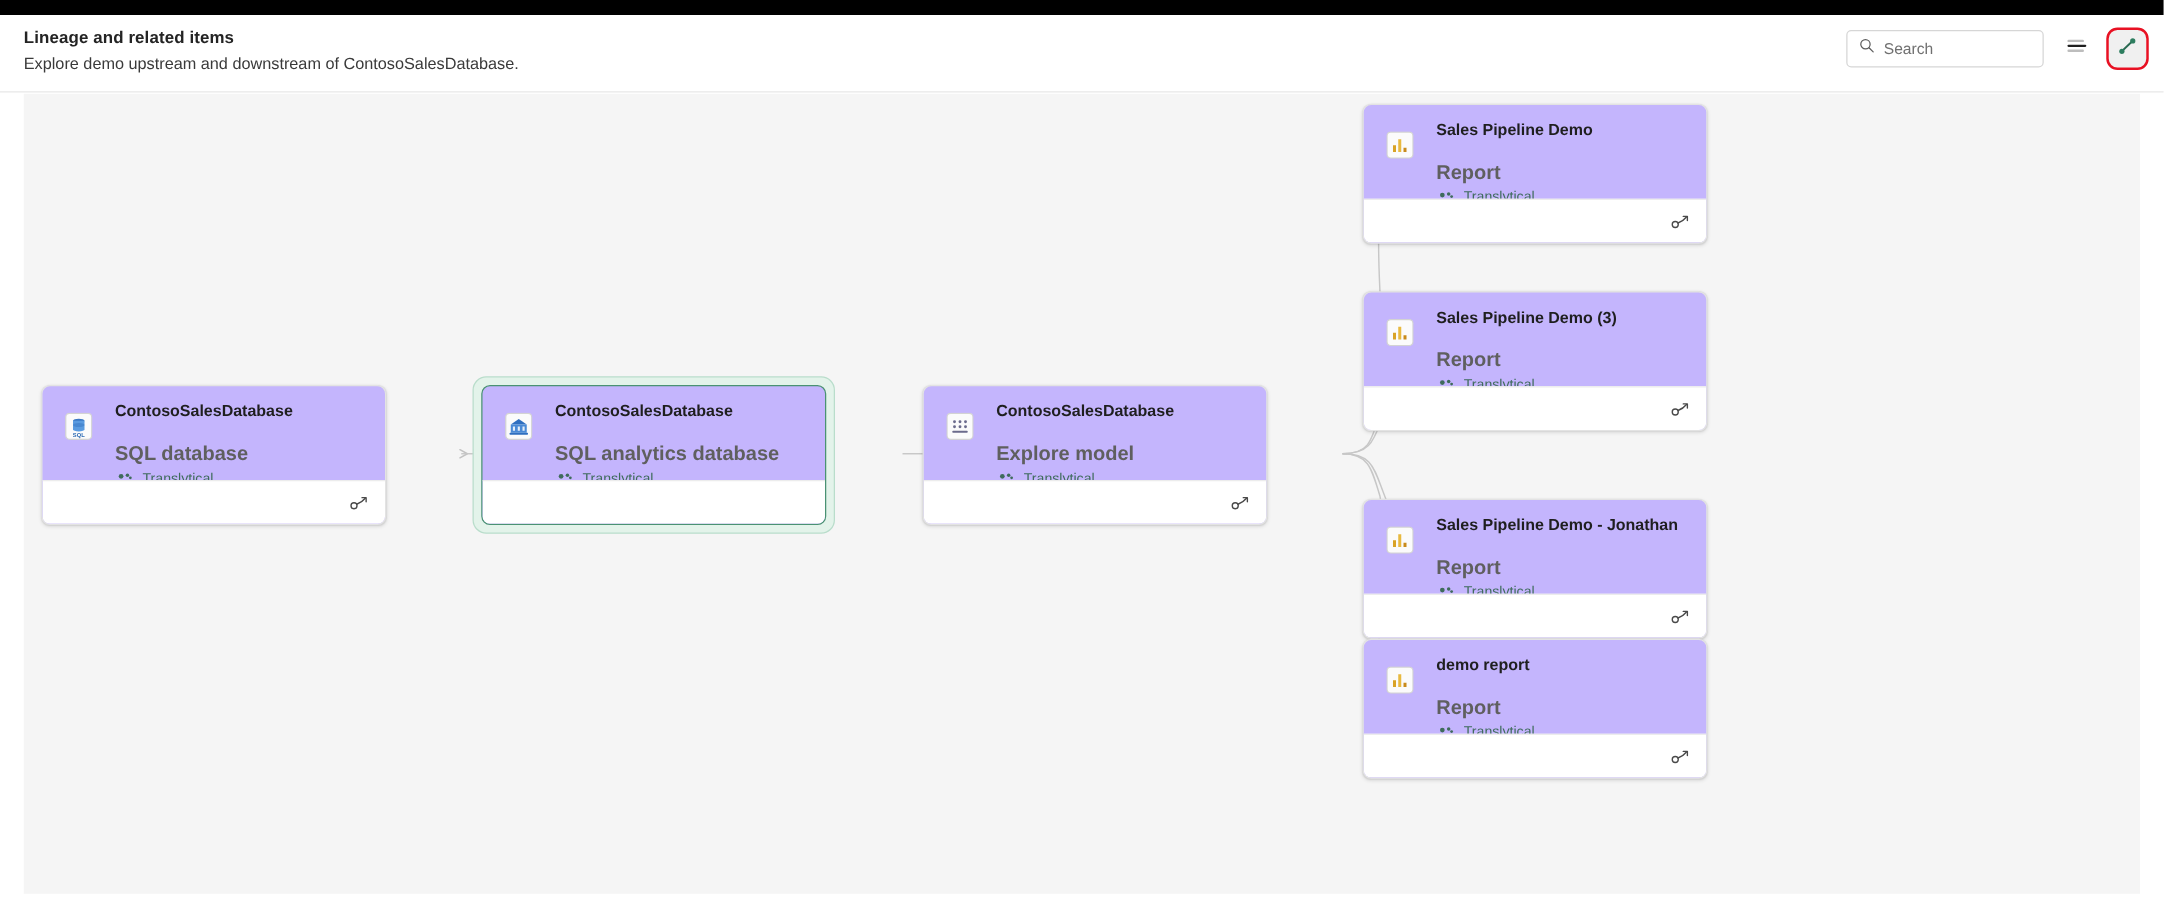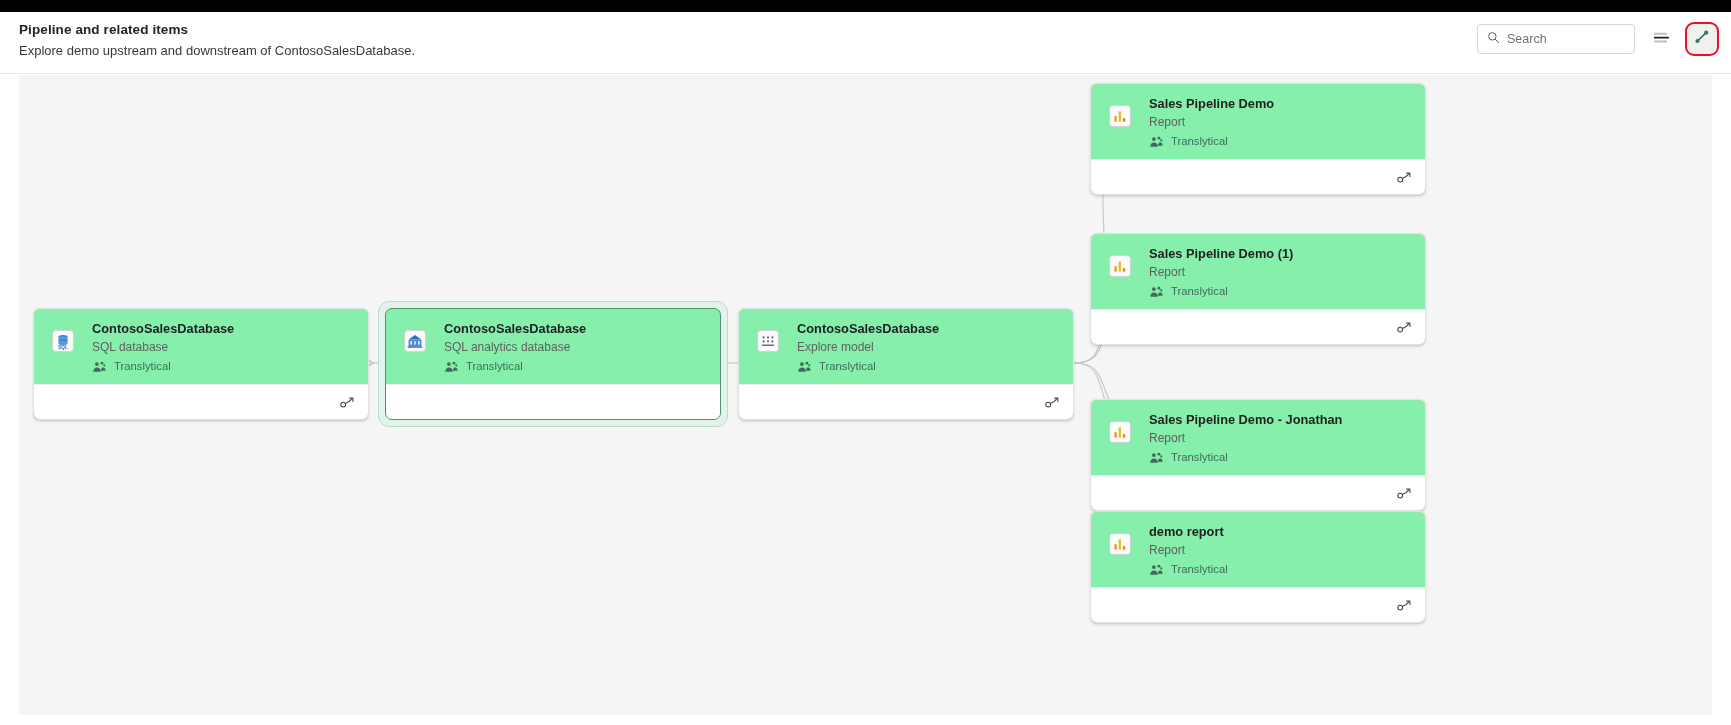--- a/index.html
+++ b/index.html
@@ -62,43 +62,43 @@
     position:absolute; left:19px; top:75px;
     width:1693px; height:640px;
     background:#f5f5f5;
     overflow:hidden;
   }
   .edges { position:absolute; left:0; top:0; width:1693px; height:640px; }
 
   
   .node {
     position:absolute;
-    width:336px;
-    background:#86efac;
+    width:276px;
+    background:#c4b5fd;
     border:1px solid #e3e3e3;
     border-radius:7px;
     box-shadow: 0 1.2px 3px rgba(0,0,0,0.10), 0 0.3px 1px rgba(0,0,0,0.07);
     overflow:hidden;
   }
   .node-body {
     position:relative;
     height:75px;
     padding:11px 12px 0 12px;
   }
   .node-icon {
     position:absolute; left:18px; top:21px;
     width:22px; height:22px;
   }
   .node-text { margin-left:46px; }
   .node-title {
     font-size:12.8px; font-weight:bold; color:#1f1f1f;
     line-height:17px; white-space:nowrap;
   }
   .node-type {
-    font-size:12px; color:#5f5f5f; line-height:18px; margin-top:1px;
+    font-size:16px; color:#5f5f5f; line-height:18px; margin-top:18px;font-weight:bold;
   }
   .node-tag {
     display:flex; align-items:flex-start; gap:7px; margin-top:4px;
   }
   .node-tag-label { font-size:11.3px; color:#3f6b5c; }
   .node-footer {
     height:35px; border-top:1px solid #ececec;
     position:relative; background:#fff;
   }
   .node-footer .expand {
@@ -122,21 +122,21 @@
 </style>
 </head>
 <body>
 
 <div class="app">
 
   <div class="topstrip"></div>
 
   <div class="header">
     <div class="header-text">
-      <div class="header-title">Pipeline and related items</div>
+      <div class="header-title">Lineage and related items</div>
       <div class="header-sub">Explore demo upstream and downstream of ContosoSalesDatabase.</div>
     </div>
 
     <div class="header-right">
 
       <div class="search-box">
         <span>
           <svg width="13" height="13" viewBox="0 0 16 16">
             <circle cx="6.6" cy="6.6" r="4.6" fill="none" stroke="#5c5c5c" stroke-width="1.2"></circle>
             <line x1="10.1" y1="10.1" x2="14.2" y2="14.2" stroke="#5c5c5c" stroke-width="1.2" stroke-linecap="round"></line>
@@ -352,21 +352,21 @@
       <div class="node-body">
         <div class="node-icon">
           <svg width="22" height="22" viewBox="0 0 22 22">
             <rect x="0.6" y="0.6" width="20.8" height="20.8" rx="3" fill="#fbfbfb" stroke="#d3d3d3" stroke-width="1"></rect>
             <rect x="5.4" y="11.2" width="2.4" height="5.4" fill="#d9a326"></rect>
             <rect x="9.6" y="6.4" width="2.4" height="10.2" fill="#e8b93f"></rect>
             <rect x="13.8" y="13.2" width="2.4" height="3.4" fill="#c98b1c"></rect>
           </svg>
         </div>
         <div class="node-text">
-          <div class="node-title">Sales Pipeline Demo (1)</div>
+          <div class="node-title">Sales Pipeline Demo (3)</div>
           <div class="node-type">Report</div>
           <div class="node-tag">
             <span>
               <svg width="15" height="15" viewBox="0 0 16 16">
                 <circle cx="5.2" cy="4.3" r="2" fill="#3f6b5c"></circle>
                 <circle cx="10.6" cy="3.4" r="1.5" fill="#3f6b5c"></circle>
                 <circle cx="13.1" cy="5.6" r="1.2" fill="#3f6b5c"></circle>
                 <path d="M1.4,12.4 C1.4,9.4 3.2,8 5.4,8 C7.6,8 9.4,9.4 9.4,12.4 Z" fill="#3f6b5c"></path>
                 <path d="M9.4,11.4 C9.6,9.2 10.9,7.6 12.4,7.9 C13.8,8.2 14.6,9.6 14.3,11.4 Z" fill="#3f6b5c"></path>
               </svg>

